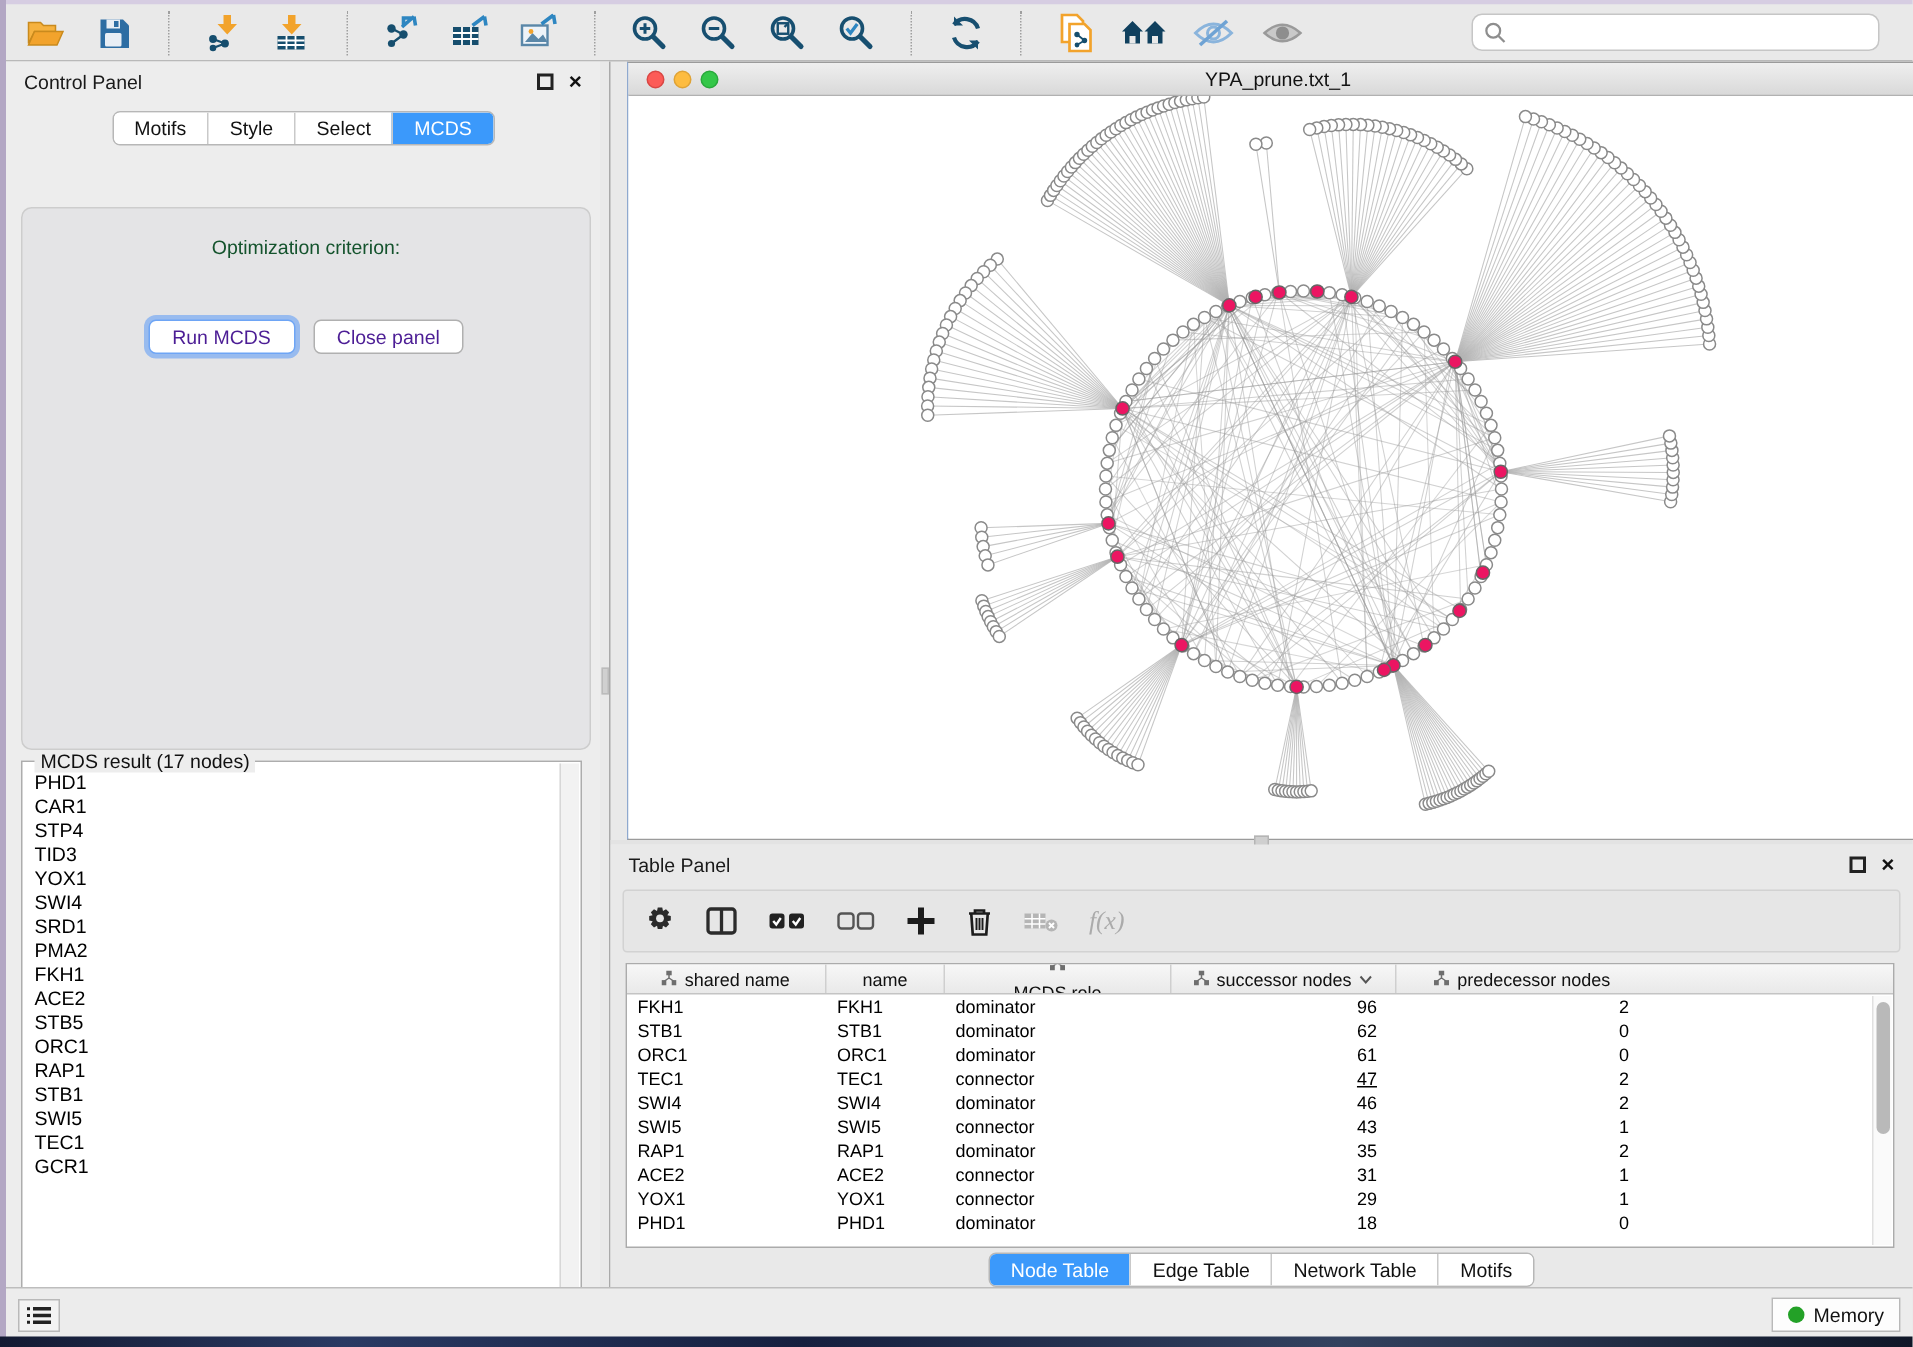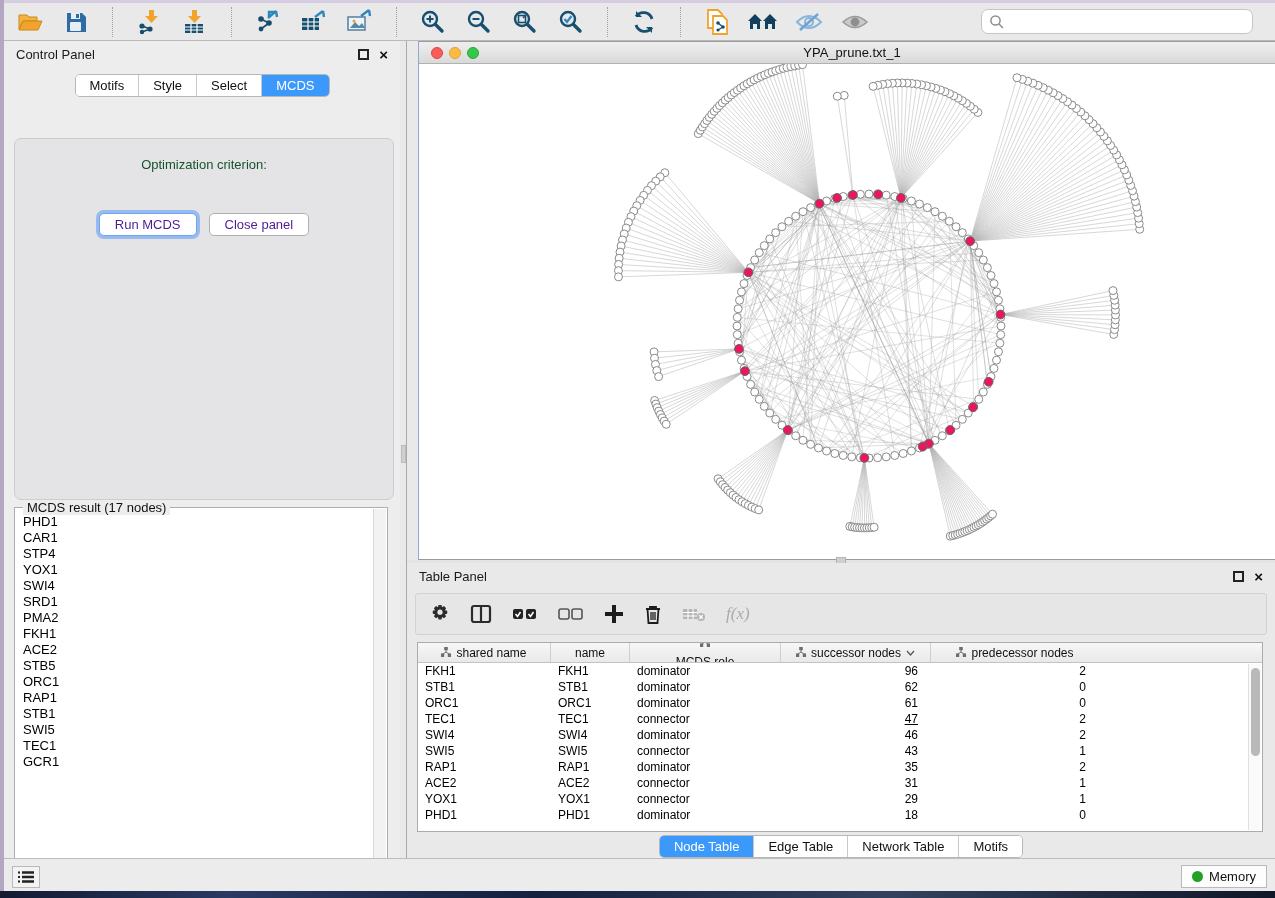--- a/index.html
+++ b/index.html
@@ -276,20 +276,21 @@
         <button class="mac-btn focus">Run MCDS</button>
         <button class="mac-btn">Close panel</button>
       </div>
     </div>
     <div id="mcds-result">
       <div id="mcds-result-title">MCDS result (17 nodes)</div>
       <div id="mcds-list">
           <div>PHD1</div>
           <div>CAR1</div>
           <div>STP4</div>
+          <div>TID3</div>
           <div>YOX1</div>
           <div>SWI4</div>
           <div>SRD1</div>
           <div>PMA2</div>
           <div>FKH1</div>
           <div>ACE2</div>
           <div>STB5</div>
           <div>ORC1</div>
           <div>RAP1</div>
           <div>STB1</div>

